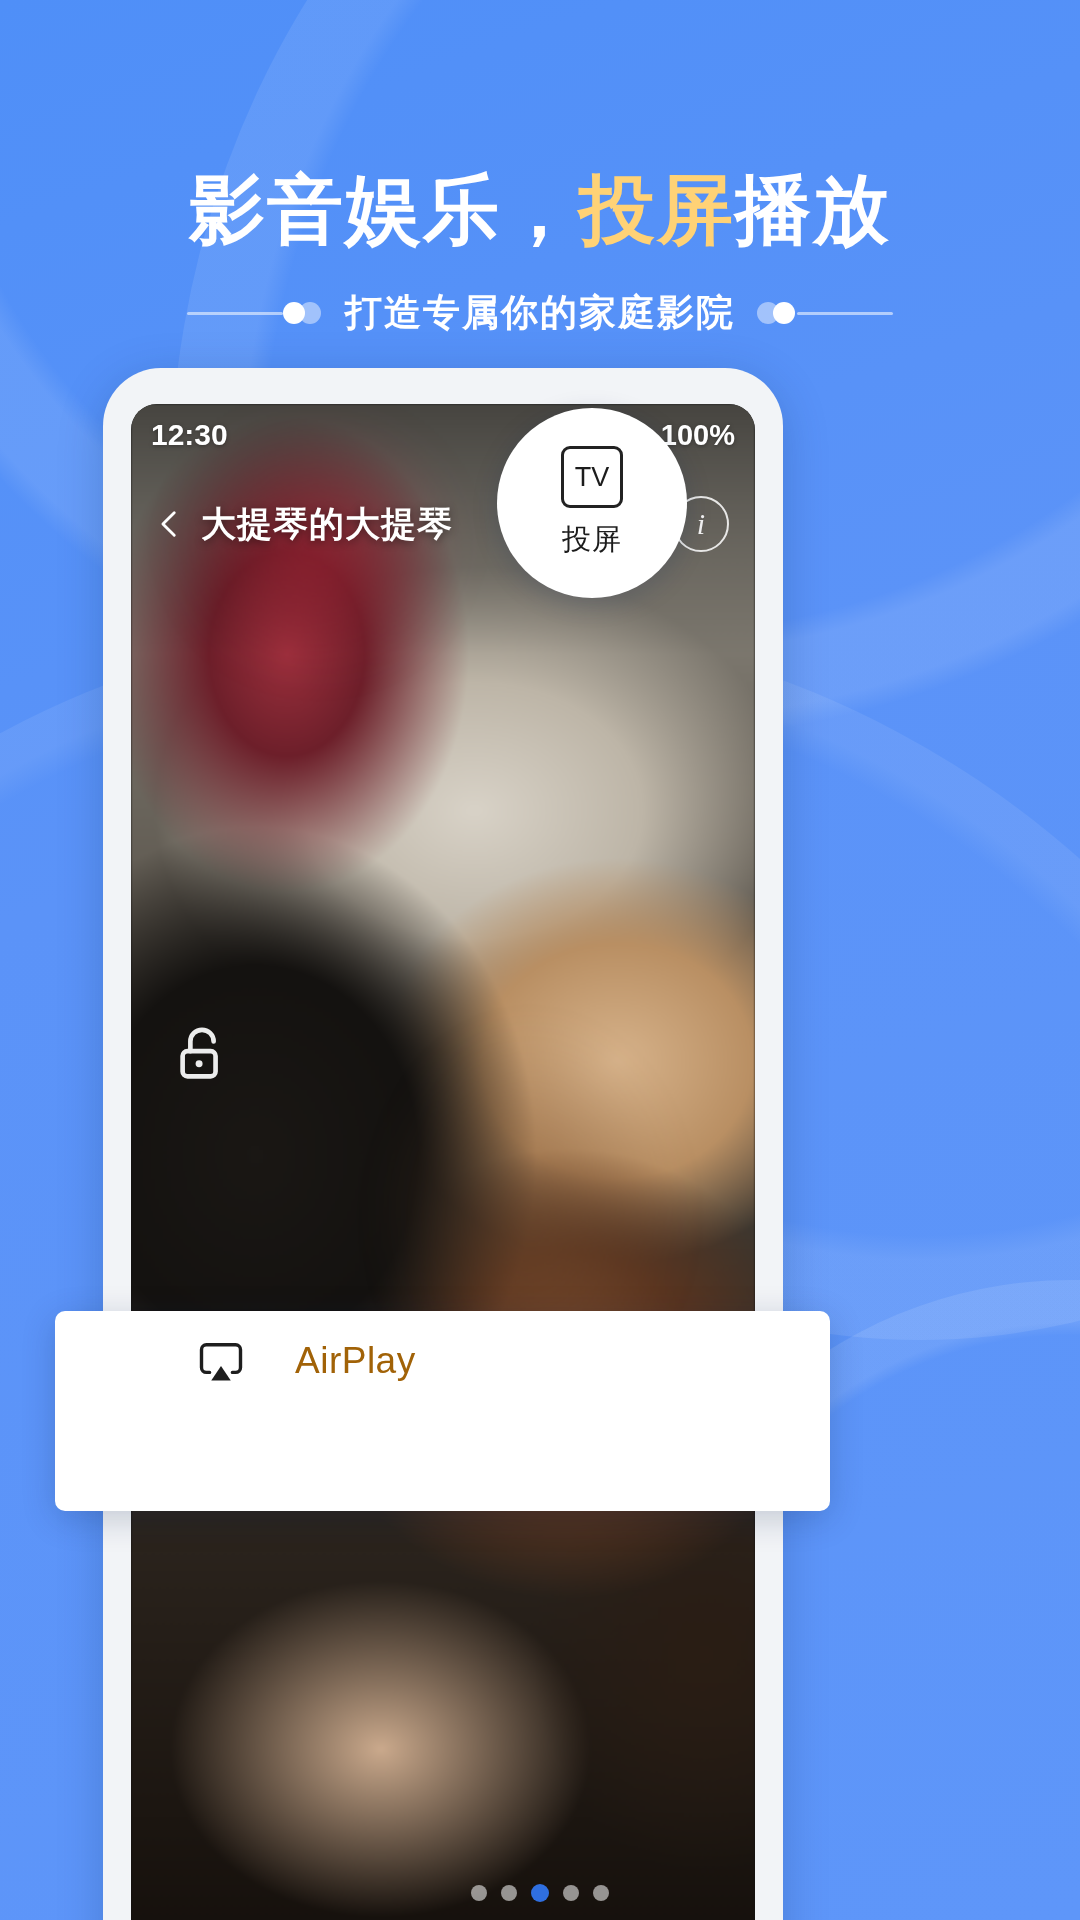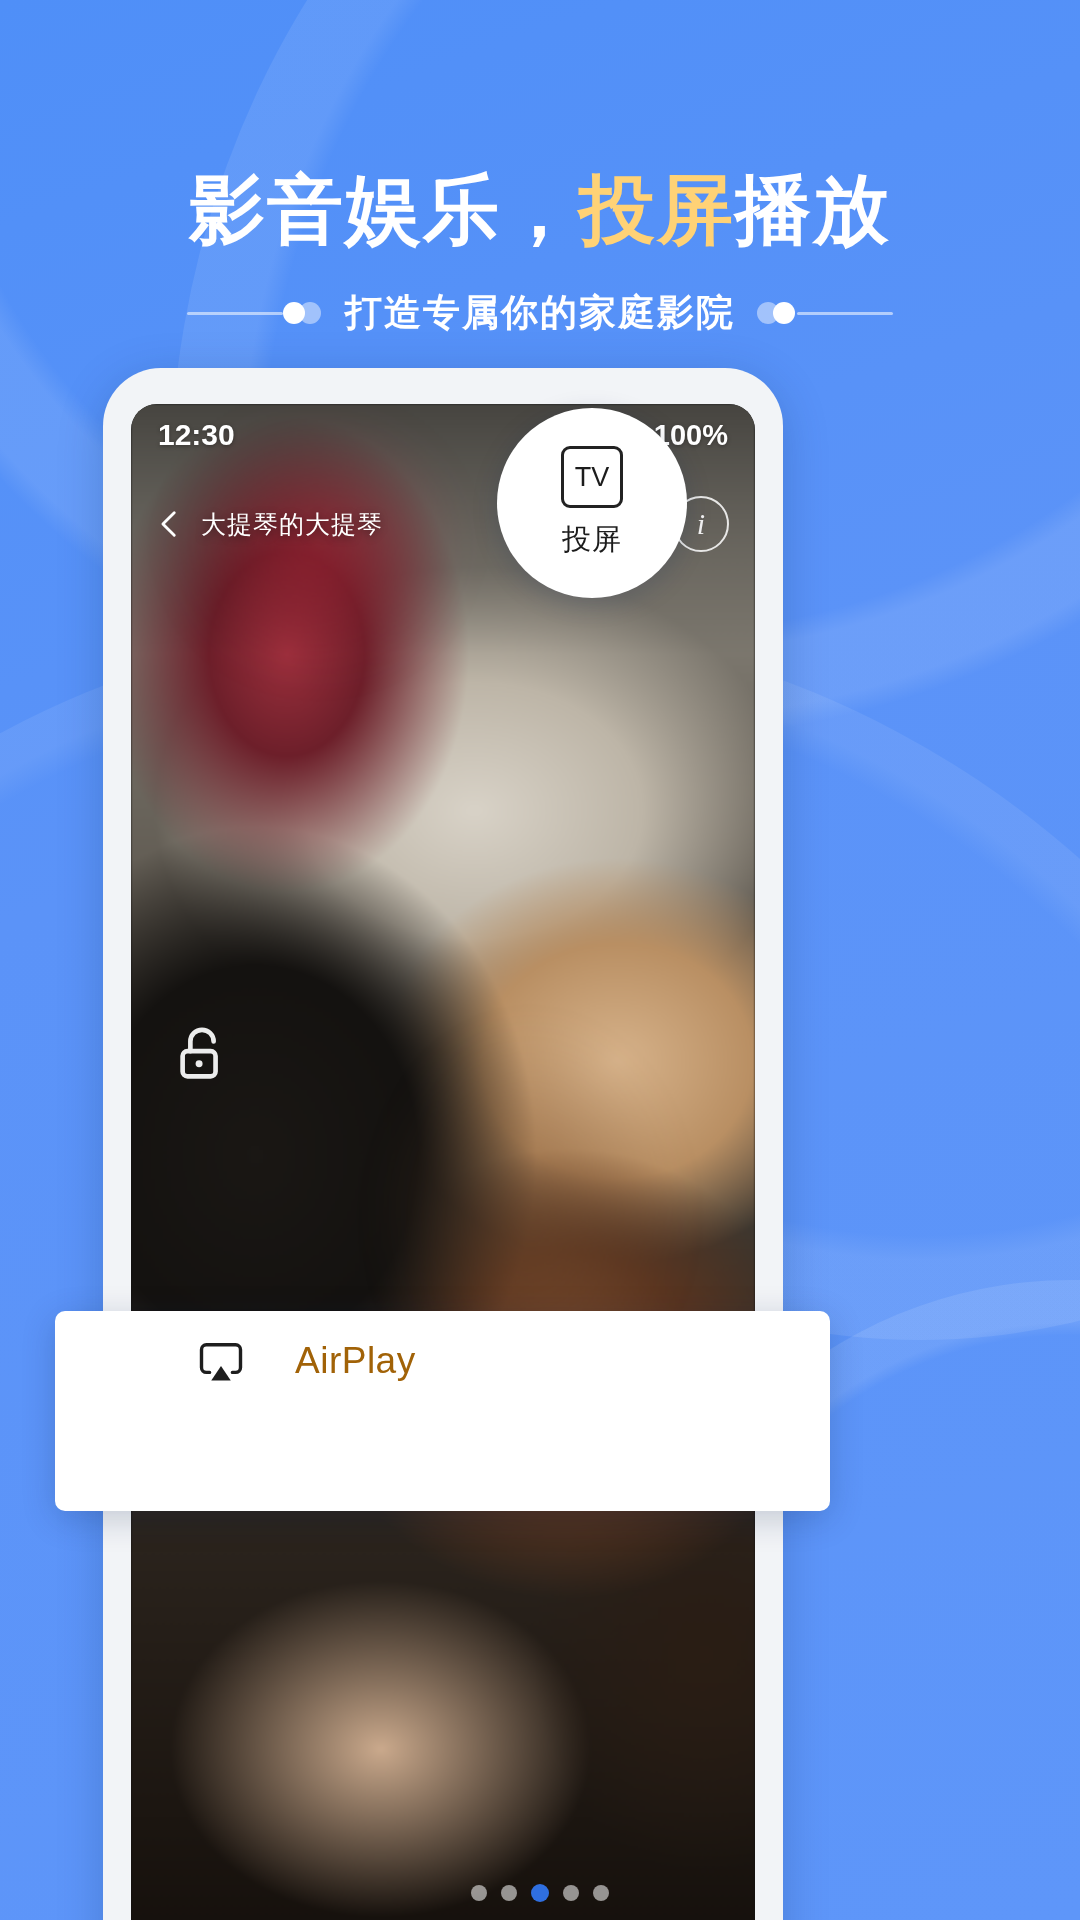--- a/index.html
+++ b/index.html
@@ -125,42 +125,42 @@
     background:
       radial-gradient(ellipse 200px 180px at 30% 9%, rgba(190,40,60,0.55) 0%, rgba(190,40,60,0) 70%),
       radial-gradient(ellipse 200px 260px at 64% 52%, rgba(120,78,46,0.45) 0%, rgba(120,78,46,0) 72%);
     filter:blur(22px);
   }
 
   
   .status-bar{
     position:absolute; top:0; left:0; right:0; height:62px;
     display:flex; align-items:center; justify-content:space-between;
-    padding:0 27px;
+    padding:0 20px;
     color:#fff;
     font-size:30px; font-weight:bold;
     text-shadow:0 1px 4px rgba(0,0,0,.35);
     z-index:4;
   }
   .status-right{ display:flex; align-items:center; gap:4px; font-size:29px;}
 
   
   .title-bar{
     position:absolute; top:84px; left:0; right:0; height:72px;
     display:flex; align-items:center;
     padding:0 22px;
     z-index:4;
     color:#fff;
   }
   .back-chevron{
     width:34px;height:34px; flex:0 0 34px;
     margin-right:14px;
   }
   .video-title{
-    font-size:25px; font-weight:normal;
+    font-size:35px; font-weight:bold;
     text-shadow:0 2px 8px rgba(0,0,0,.45);
     white-space:nowrap;
     letter-spacing:1px;
   }
   .info-btn{
     position:absolute; right:26px; top:50%; transform:translateY(-50%);
     width:56px;height:56px;border-radius:50%;
     border:2px solid rgba(255,255,255,0.85);
     display:flex;align-items:center;justify-content:center;
     font-size:30px; font-style:italic; font-family:"Liberation Serif",serif;

